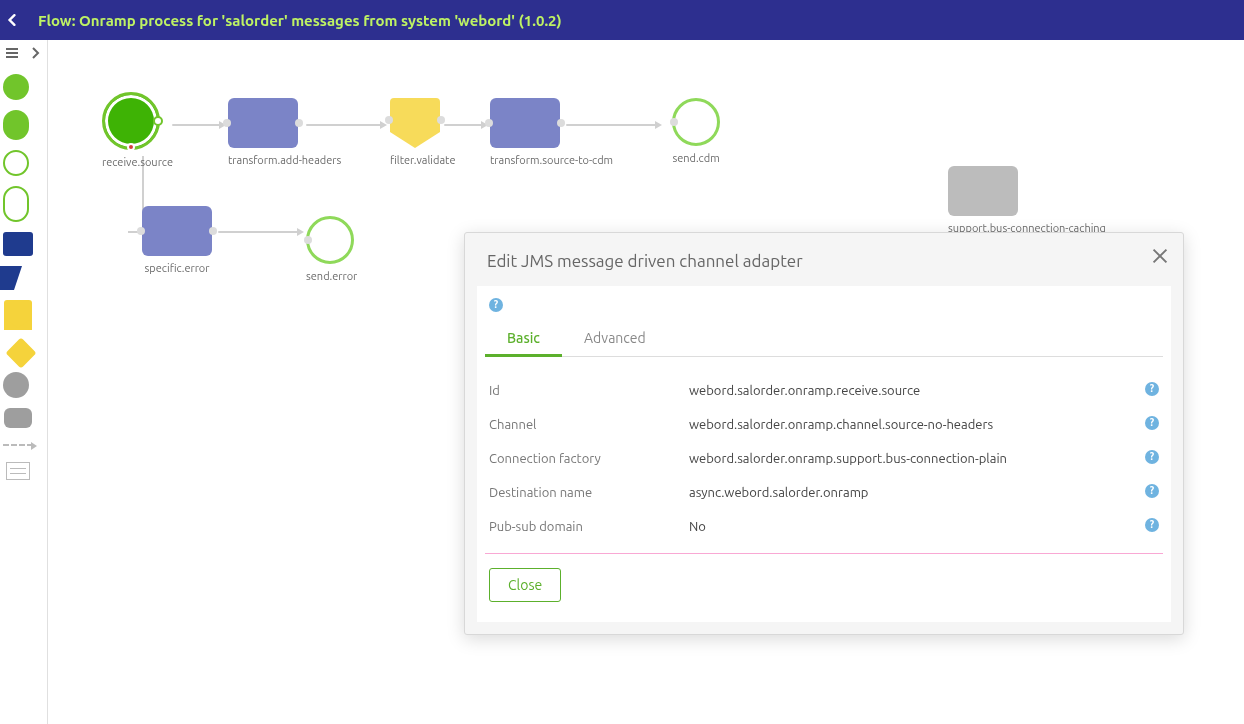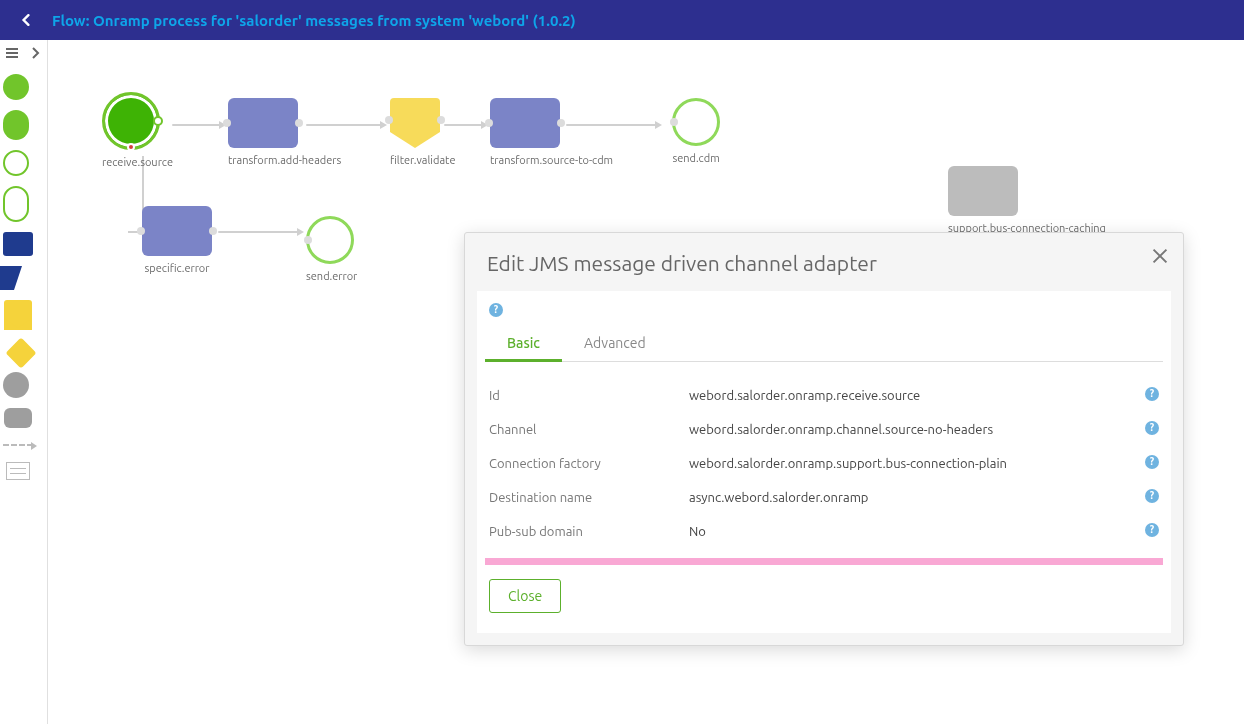--- a/index.html
+++ b/index.html
@@ -1,25 +1,25 @@
 <!DOCTYPE html>
 <html><head>
 <meta charset="utf-8">
 <style>
   * { box-sizing: border-box; margin: 0; padding: 0; font-family: "Segoe UI", "Ubuntu", sans-serif; }
   body { background: #ffffff; width: 1244px; height: 724px; overflow: hidden; position: relative; }
 
   
   .topbar {
     background: #2d2f8f;
-    color: #0ea5e9;
+    color: #bef264;
     height: 40px;
     display: flex;
     align-items: center;
-    padding: 0 16px;
+    padding: 0 2px;
     font-weight: 700;
     font-size: 15px;
   }
   .topbar .back-btn {
     width: 20px; height: 20px; margin-right: 16px;
     display: flex; align-items: center; justify-content: center;
     cursor: pointer;
   }
   .topbar .back-btn svg { width: 12px; height: 12px; }
 
@@ -108,21 +108,21 @@
   .conn-elbow-h { position:absolute; background:#d0d0d0; height:2px; }
   .conn-elbow-v { position:absolute; background:#d0d0d0; width:2px; }
 
   
   .dialog {
     position:absolute; left:464px; top:232px; width:720px;
     background:#f5f5f5; border:1px solid #d8d8d8; border-radius:3px;
     box-shadow: 0 4px 18px rgba(0,0,0,0.15);
   }
   .dialog-title {
-    font-size:21px; color:#666; padding:18px 22px 4px;
+    font-size:17px; color:#666; padding:18px 22px 4px;
   }
   .dialog-close {
     position:absolute; right:14px; top:14px; width:18px; height:18px; cursor:pointer;
     color:#666;
   }
   .dialog-body { background:#fff; margin:12px; padding:0 8px 14px; }
   .dialog-desc-row { display:flex; justify-content:space-between; align-items:center; padding:12px 4px 6px; }
   .dialog-desc { font-style:italic; color:#888; font-size:13px; }
   .help-icon { width:14px; height:14px; }
   .help-icon circle { fill:#6fb3e0; }
@@ -131,21 +131,21 @@
   .tabs { display:flex; border-bottom:1px solid #ddd; margin-top:4px; }
   .tab { padding:8px 22px; font-size:14px; color:#888; cursor:pointer; }
   .tab.active { color:#5cb02c; border-bottom:3px solid #5cb02c; margin-bottom:-1px; font-weight:500; }
 
   .prop-table { width:100%; border-collapse:collapse; margin-top:16px; }
   .prop-table td { padding:9px 4px; font-size:13px; vertical-align:middle; }
   .prop-table td.k { color:#777; width:200px; }
   .prop-table td.v { color:#444; }
   .prop-table td.h { width:26px; text-align:right; }
 
-  .dialog-footer { padding:14px 4px 6px; border-top:7px solid #f9a8d4; margin-top:10px;text-decoration:underline; }
+  .dialog-footer { padding:14px 4px 6px; border-top:1px solid #f9a8d4; margin-top:10px;text-decoration:underline; }
   .close-btn {
     border:1px solid #5cb02c; color:#5cb02c; background:#fff; border-radius:3px;
     padding:8px 18px; font-size:14px; cursor:pointer;
   }
 </style>
 </head>
 <body>
 
 <div class="topbar">
   <div class="back-btn">

